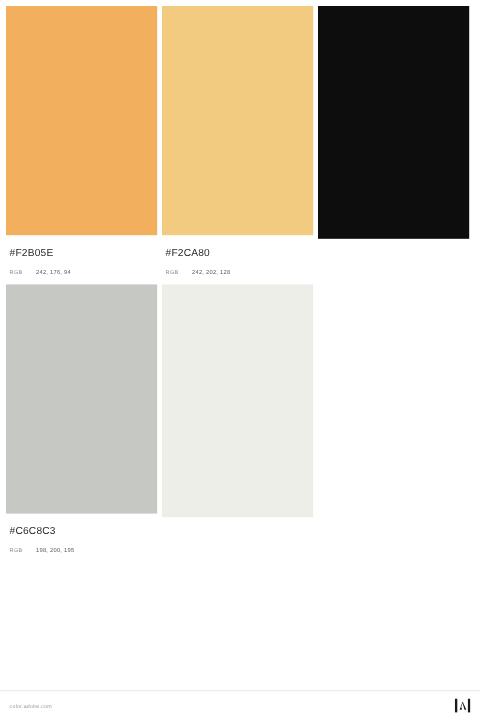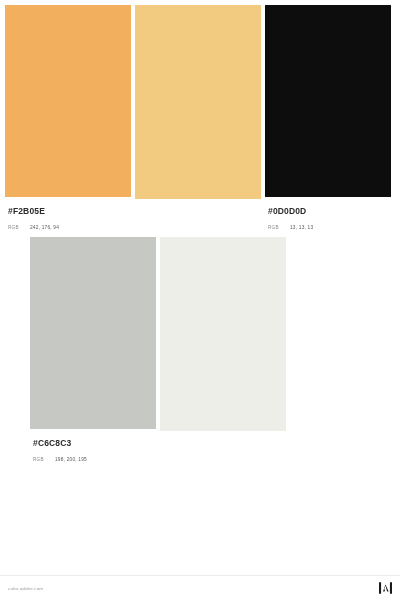--- a/index.html
+++ b/index.html
@@ -20,41 +20,41 @@
     left: 0;
     width: 400px;
   }
   .row {
     display: flex;
     padding-left: 5px;
     padding-top: 5px;
     box-sizing: border-box;
   }
   .row-1 { height: 232px; }
-  .row-2 { height: 232px; margin-left: 25px; }
+  .row-2 { height: 232px; }
   .cell {
     width: 126px;
     margin-right: 4px;
     display: flex;
     flex-direction: column;
   }
   .swatch {
     width: 126px;
     height: 194px;
     display: block;
   }
   .cell-empty .swatch,
   .cell-empty .meta { visibility: hidden; }
   .meta {
     padding-top: 9px;
     padding-left: 3px;
   }
   .hex {
     font-size: 8.5px;
-    font-weight: bold;
+    font-weight: normal;
     color: #2b2b2b;
     letter-spacing: 0.15px;
     line-height: 11px;
     margin: 0;
   }
   .rgbline {
     margin-top: 7px;
     display: flex;
     align-items: baseline;
     line-height: 8px;
@@ -109,31 +109,31 @@
         <div class="hex">#F2B05E</div>
         <div class="rgbline">
           <span class="rgb-label">RGB</span>
           <span class="rgb-value">242, 176, 94</span>
         </div>
       </div>
     </div>
 
     <div class="cell">
       <div class="swatch" style="background-color: rgb(242, 202, 128);"></div>
+      <div class="meta">
+        <div class="hex">#F2CA80</div>
+        <div class="rgbline">
+          <span class="rgb-label">RGB</span>
+          <span class="rgb-value">242, 202, 128</span>
+        </div>
+      </div>
     </div>
 
     <div class="cell">
       <div class="swatch" style="background-color: rgb(13, 13, 13);"></div>
-      <div class="meta">
-        <div class="hex">#0D0D0D</div>
-        <div class="rgbline">
-          <span class="rgb-label">RGB</span>
-          <span class="rgb-value">13, 13, 13</span>
-        </div>
-      </div>
     </div>
 
   </div>
 
   <div class="row row-2">
 
     <div class="cell">
       <div class="swatch" style="background-color: rgb(198, 200, 195);"></div>
       <div class="meta">
         <div class="hex">#C6C8C3</div>

